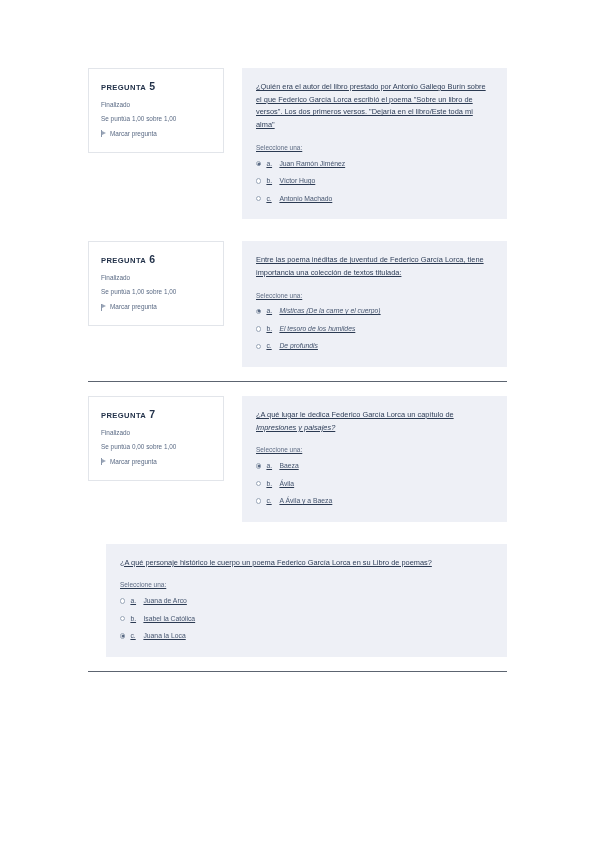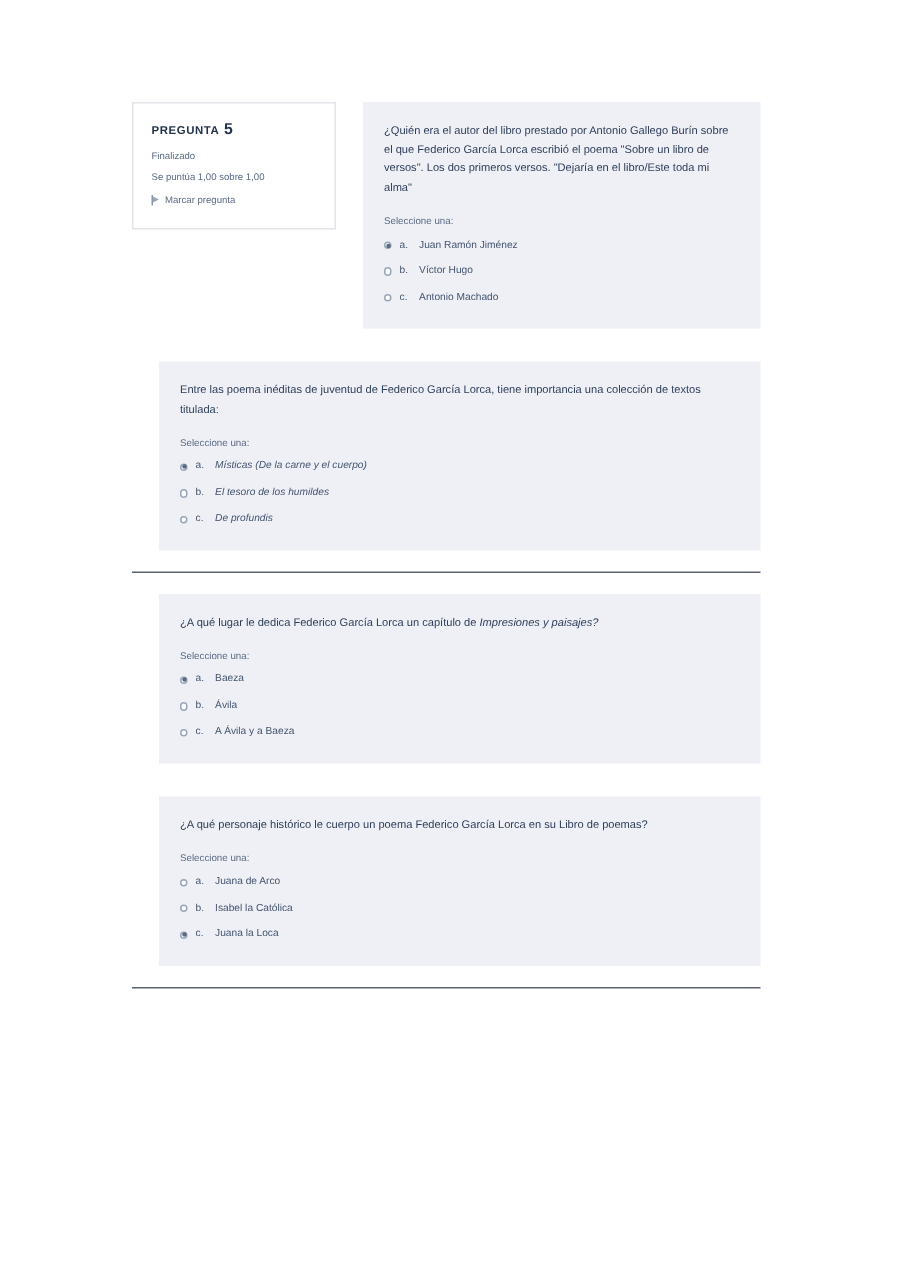--- a/index.html
+++ b/index.html
@@ -98,20 +98,21 @@
   }
 
   
   .q-content {
     flex: 1 1 auto;
     background: #eef0f6;
     box-sizing: border-box;
     padding: 13px 16px 16px 14px;
     margin-left: 18px;
     min-height: 78px;
+    text-decoration: underline;
   }
 
   .q-text {
     font-size: 7.4px;
     line-height: 1.72;
     color: #2d3d57;
     margin: 0 0 12px 0;
   }
   .q-text .em {
     font-style: italic;
@@ -222,20 +223,31 @@
           <span class="opt-letter">c.</span>
           <span class="opt-text">Antonio Machado</span>
         </li>
       </ul>
     </div>
   </div>
 
   <div class="gap"></div>
 
   <div class="qblock">
+    <div class="q-info">
+      <div class="q-label">
+        <span>PREGUNTA</span><span class="q-num">6</span>
+      </div>
+      <div class="q-state">Finalizado</div>
+      <div class="q-grade">Se puntúa 1,00 sobre 1,00</div>
+      <div class="q-flag">
+        <span class="flag-icon"></span>
+        <span>Marcar pregunta</span>
+      </div>
+    </div>
     <div class="q-content">
       <p class="q-text">Entre las poema inéditas de juventud de Federico García Lorca, tiene importancia una colección de textos titulada:</p>
       <p class="q-prompt">Seleccione una:</p>
       <ul class="opt-list">
         <li class="opt">
           <span class="radio checked"></span>
           <span class="opt-letter">a.</span>
           <span class="opt-text italic">Místicas (De la carne y el cuerpo)</span>
         </li>
         <li class="opt">
@@ -248,20 +260,31 @@
           <span class="opt-letter">c.</span>
           <span class="opt-text italic">De profundis</span>
         </li>
       </ul>
     </div>
   </div>
 
   <div class="separator"></div>
 
   <div class="qblock">
+    <div class="q-info">
+      <div class="q-label">
+        <span>PREGUNTA</span><span class="q-num">7</span>
+      </div>
+      <div class="q-state">Finalizado</div>
+      <div class="q-grade">Se puntúa 0,00 sobre 1,00</div>
+      <div class="q-flag">
+        <span class="flag-icon"></span>
+        <span>Marcar pregunta</span>
+      </div>
+    </div>
     <div class="q-content">
       <p class="q-text">¿A qué lugar le dedica Federico García Lorca un capítulo de <span class="em">Impresiones y paisajes?</span></p>
       <p class="q-prompt">Seleccione una:</p>
       <ul class="opt-list">
         <li class="opt">
           <span class="radio checked"></span>
           <span class="opt-letter">a.</span>
           <span class="opt-text">Baeza</span>
         </li>
         <li class="opt">

